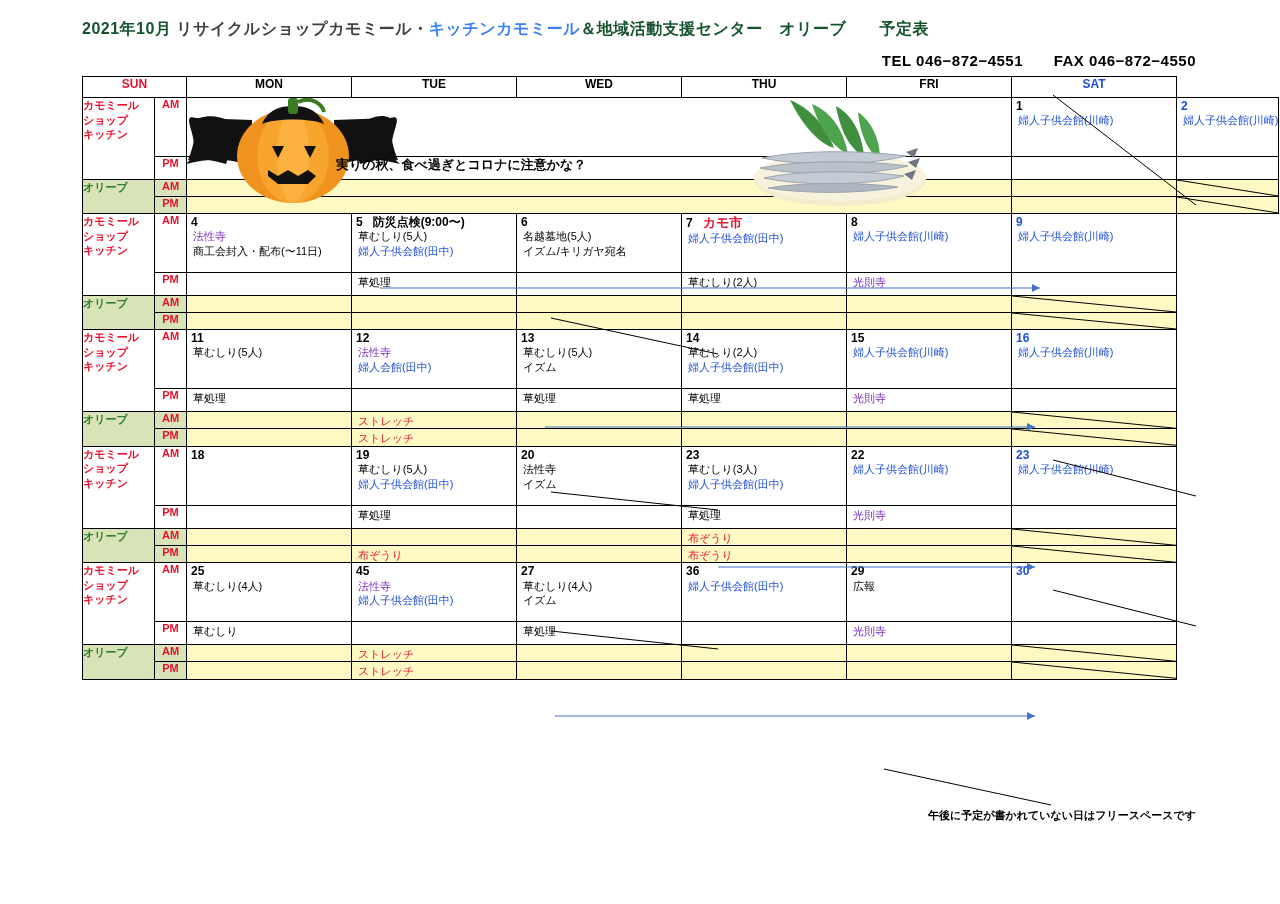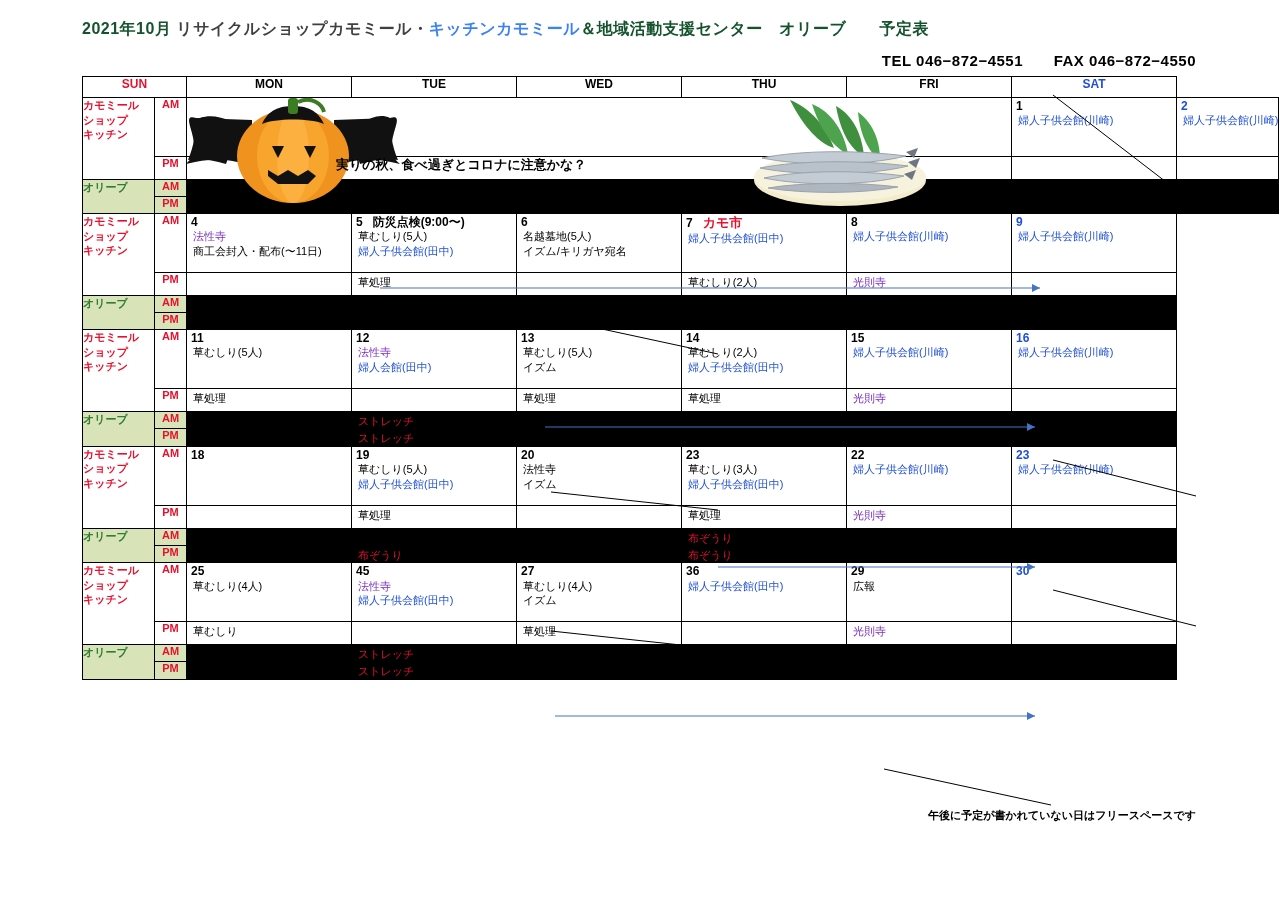--- a/index.html
+++ b/index.html
@@ -28,21 +28,21 @@
   th.dow{height:20px;font-size:12px;font-weight:bold;text-align:center;vertical-align:middle;}
   th.sun{color:#e8112d;}
   th.sat{color:#1f4fd8;}
   th.wd{color:#000;}
 
   td.rowlabel{text-align:left;vertical-align:middle;padding-left:5px;font-size:11px;font-weight:bold;line-height:1.32;}
   td.rowlabel.kam{color:#e8112d;}
   td.rowlabel.oli{color:#2e7d32;background:#d9e3b8;}
   td.ampm{text-align:center;vertical-align:middle;font-size:11px;font-weight:bold;color:#e8112d;}
   td.ampm.olive{background:#d9e3b8;color:#e8112d;}
-  td.olivecell{background:#000000;}
+  td.olivecell{background:#fef9c3;}
 
   td.day{position:relative;height:58px;}
   td.day.pm{height:22px;}
   .dnum{font-size:12px;font-weight:bold;padding:1px 0 0 4px;line-height:1.2;}
   .dnum.sat{color:#1f4fd8;}
   .dnum.wd{color:#000;}
   .dnum .ev{margin-left:10px;color:#e8112d;font-size:13px;}
   .lines{padding:0 0 0 6px;font-size:11px;line-height:1.35;}
   .lines div{white-space:nowrap;}
   .t-black{color:#000;}

